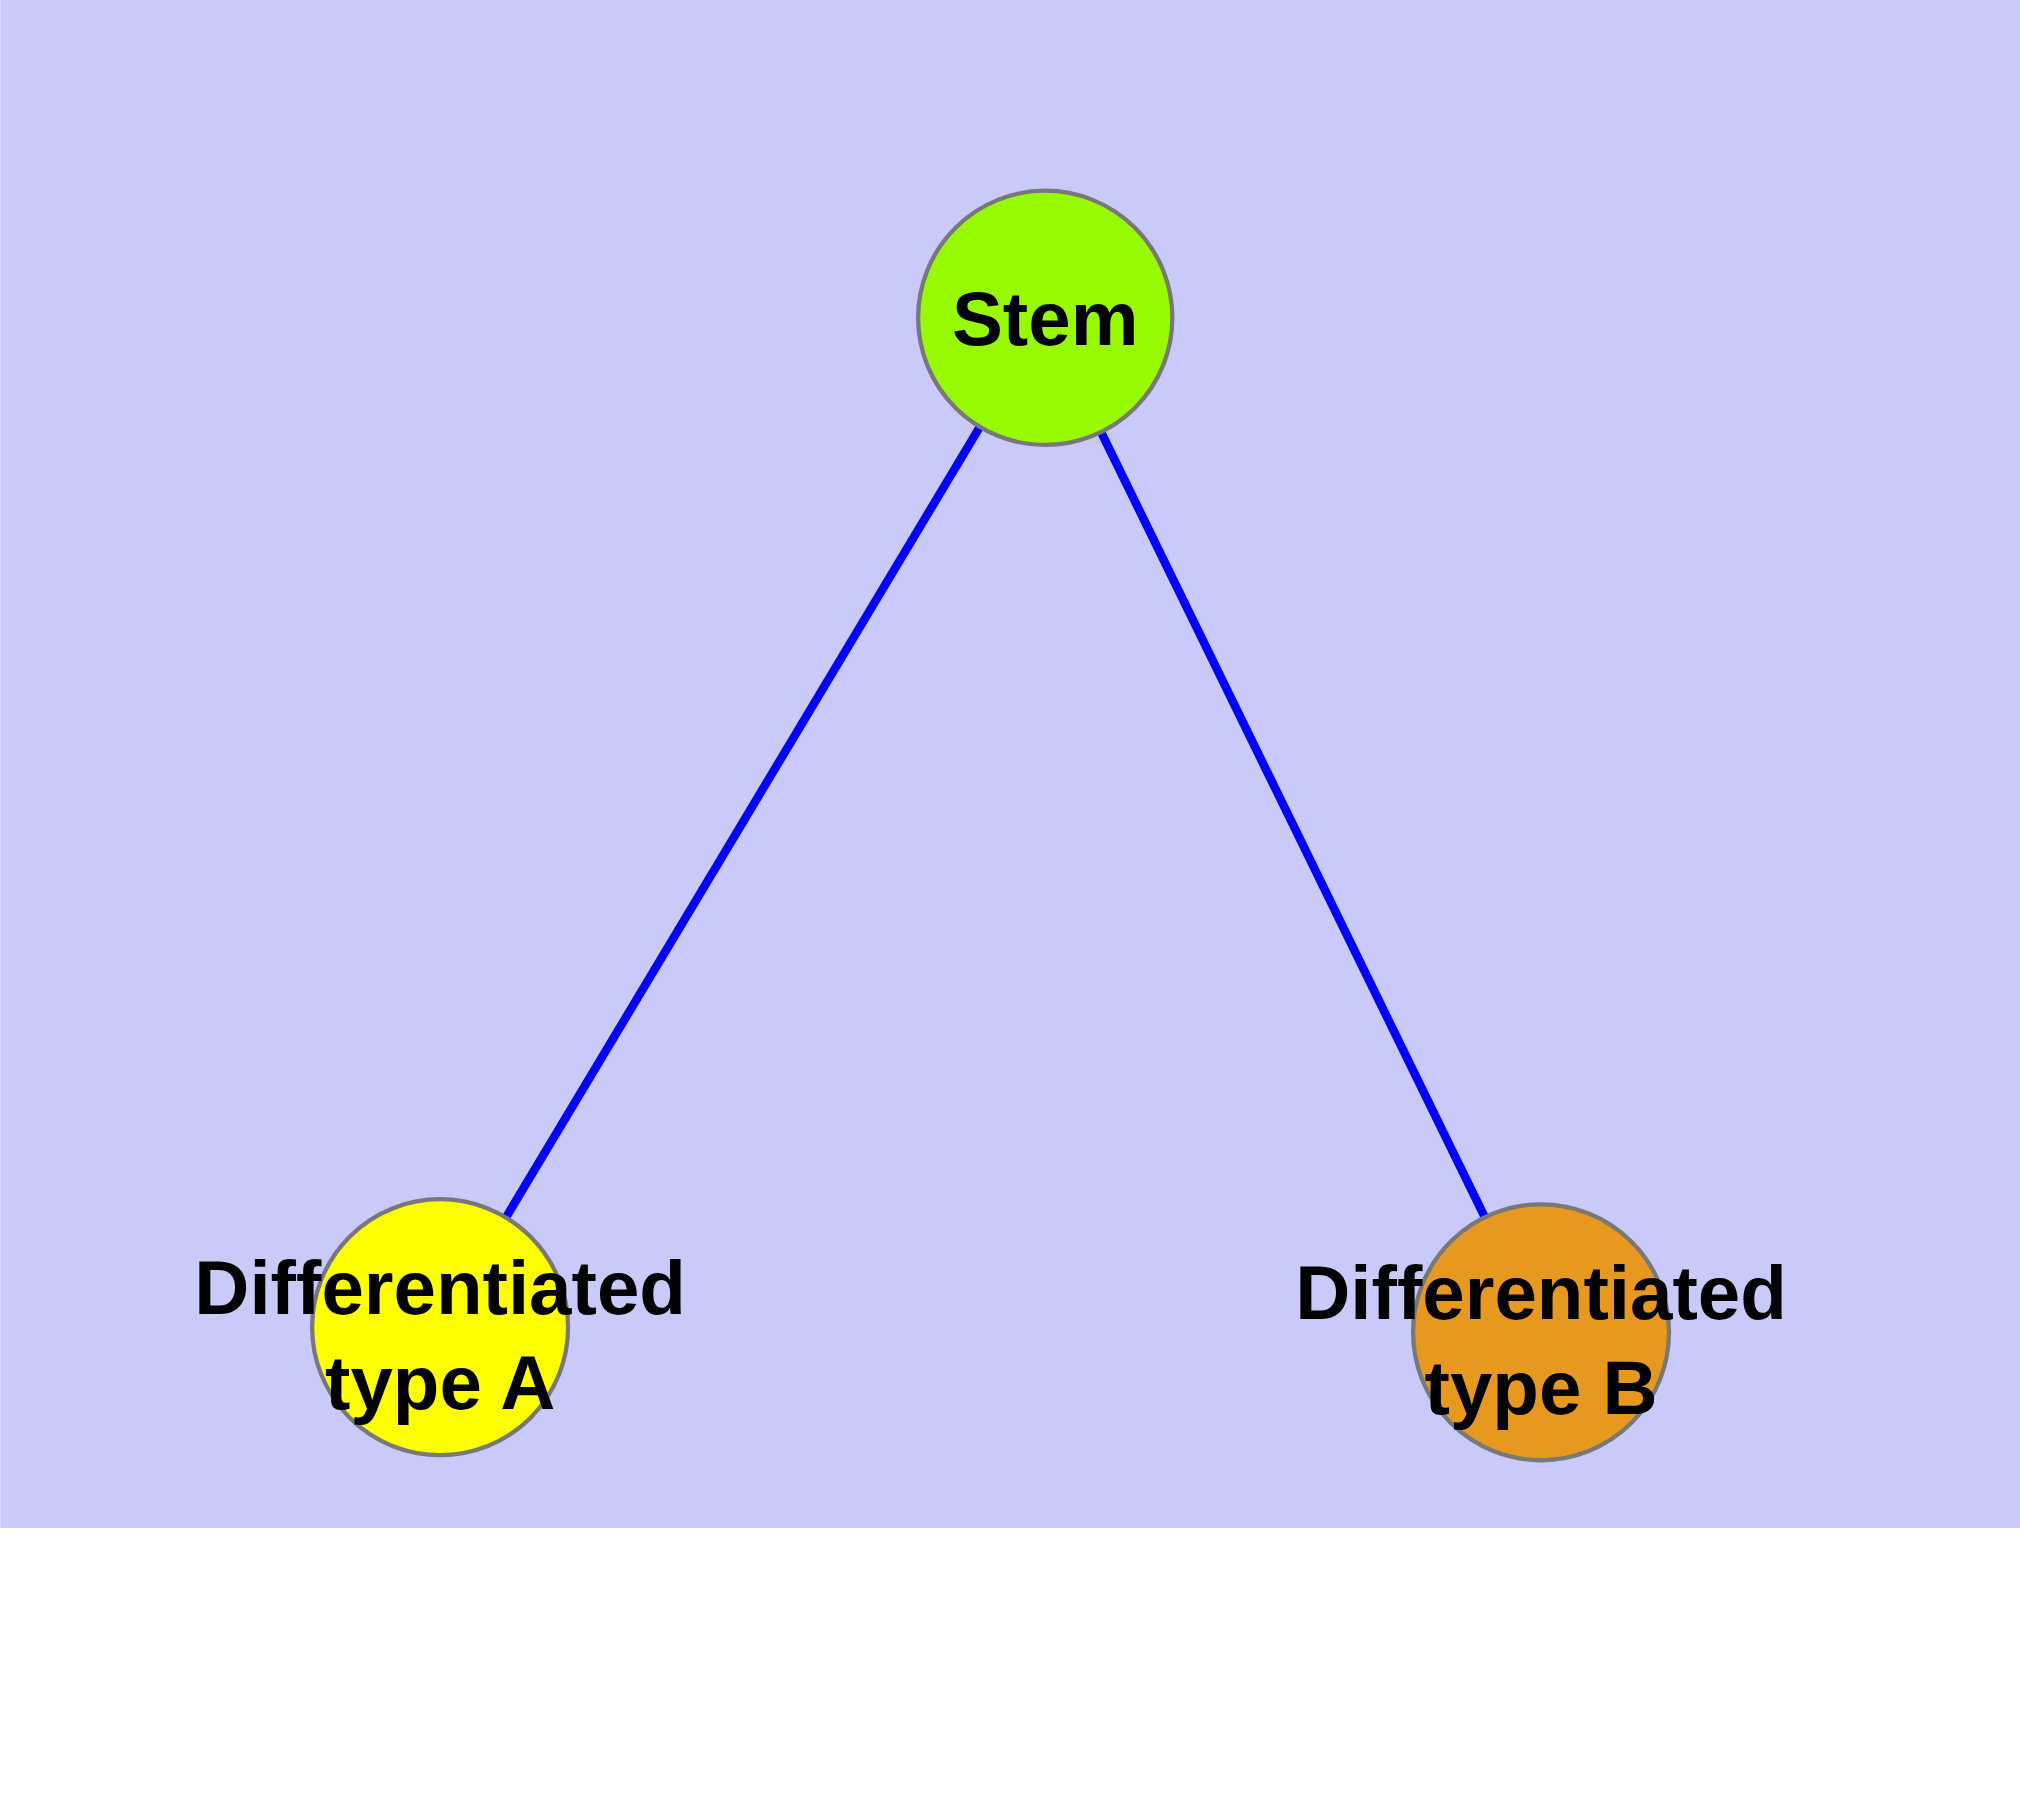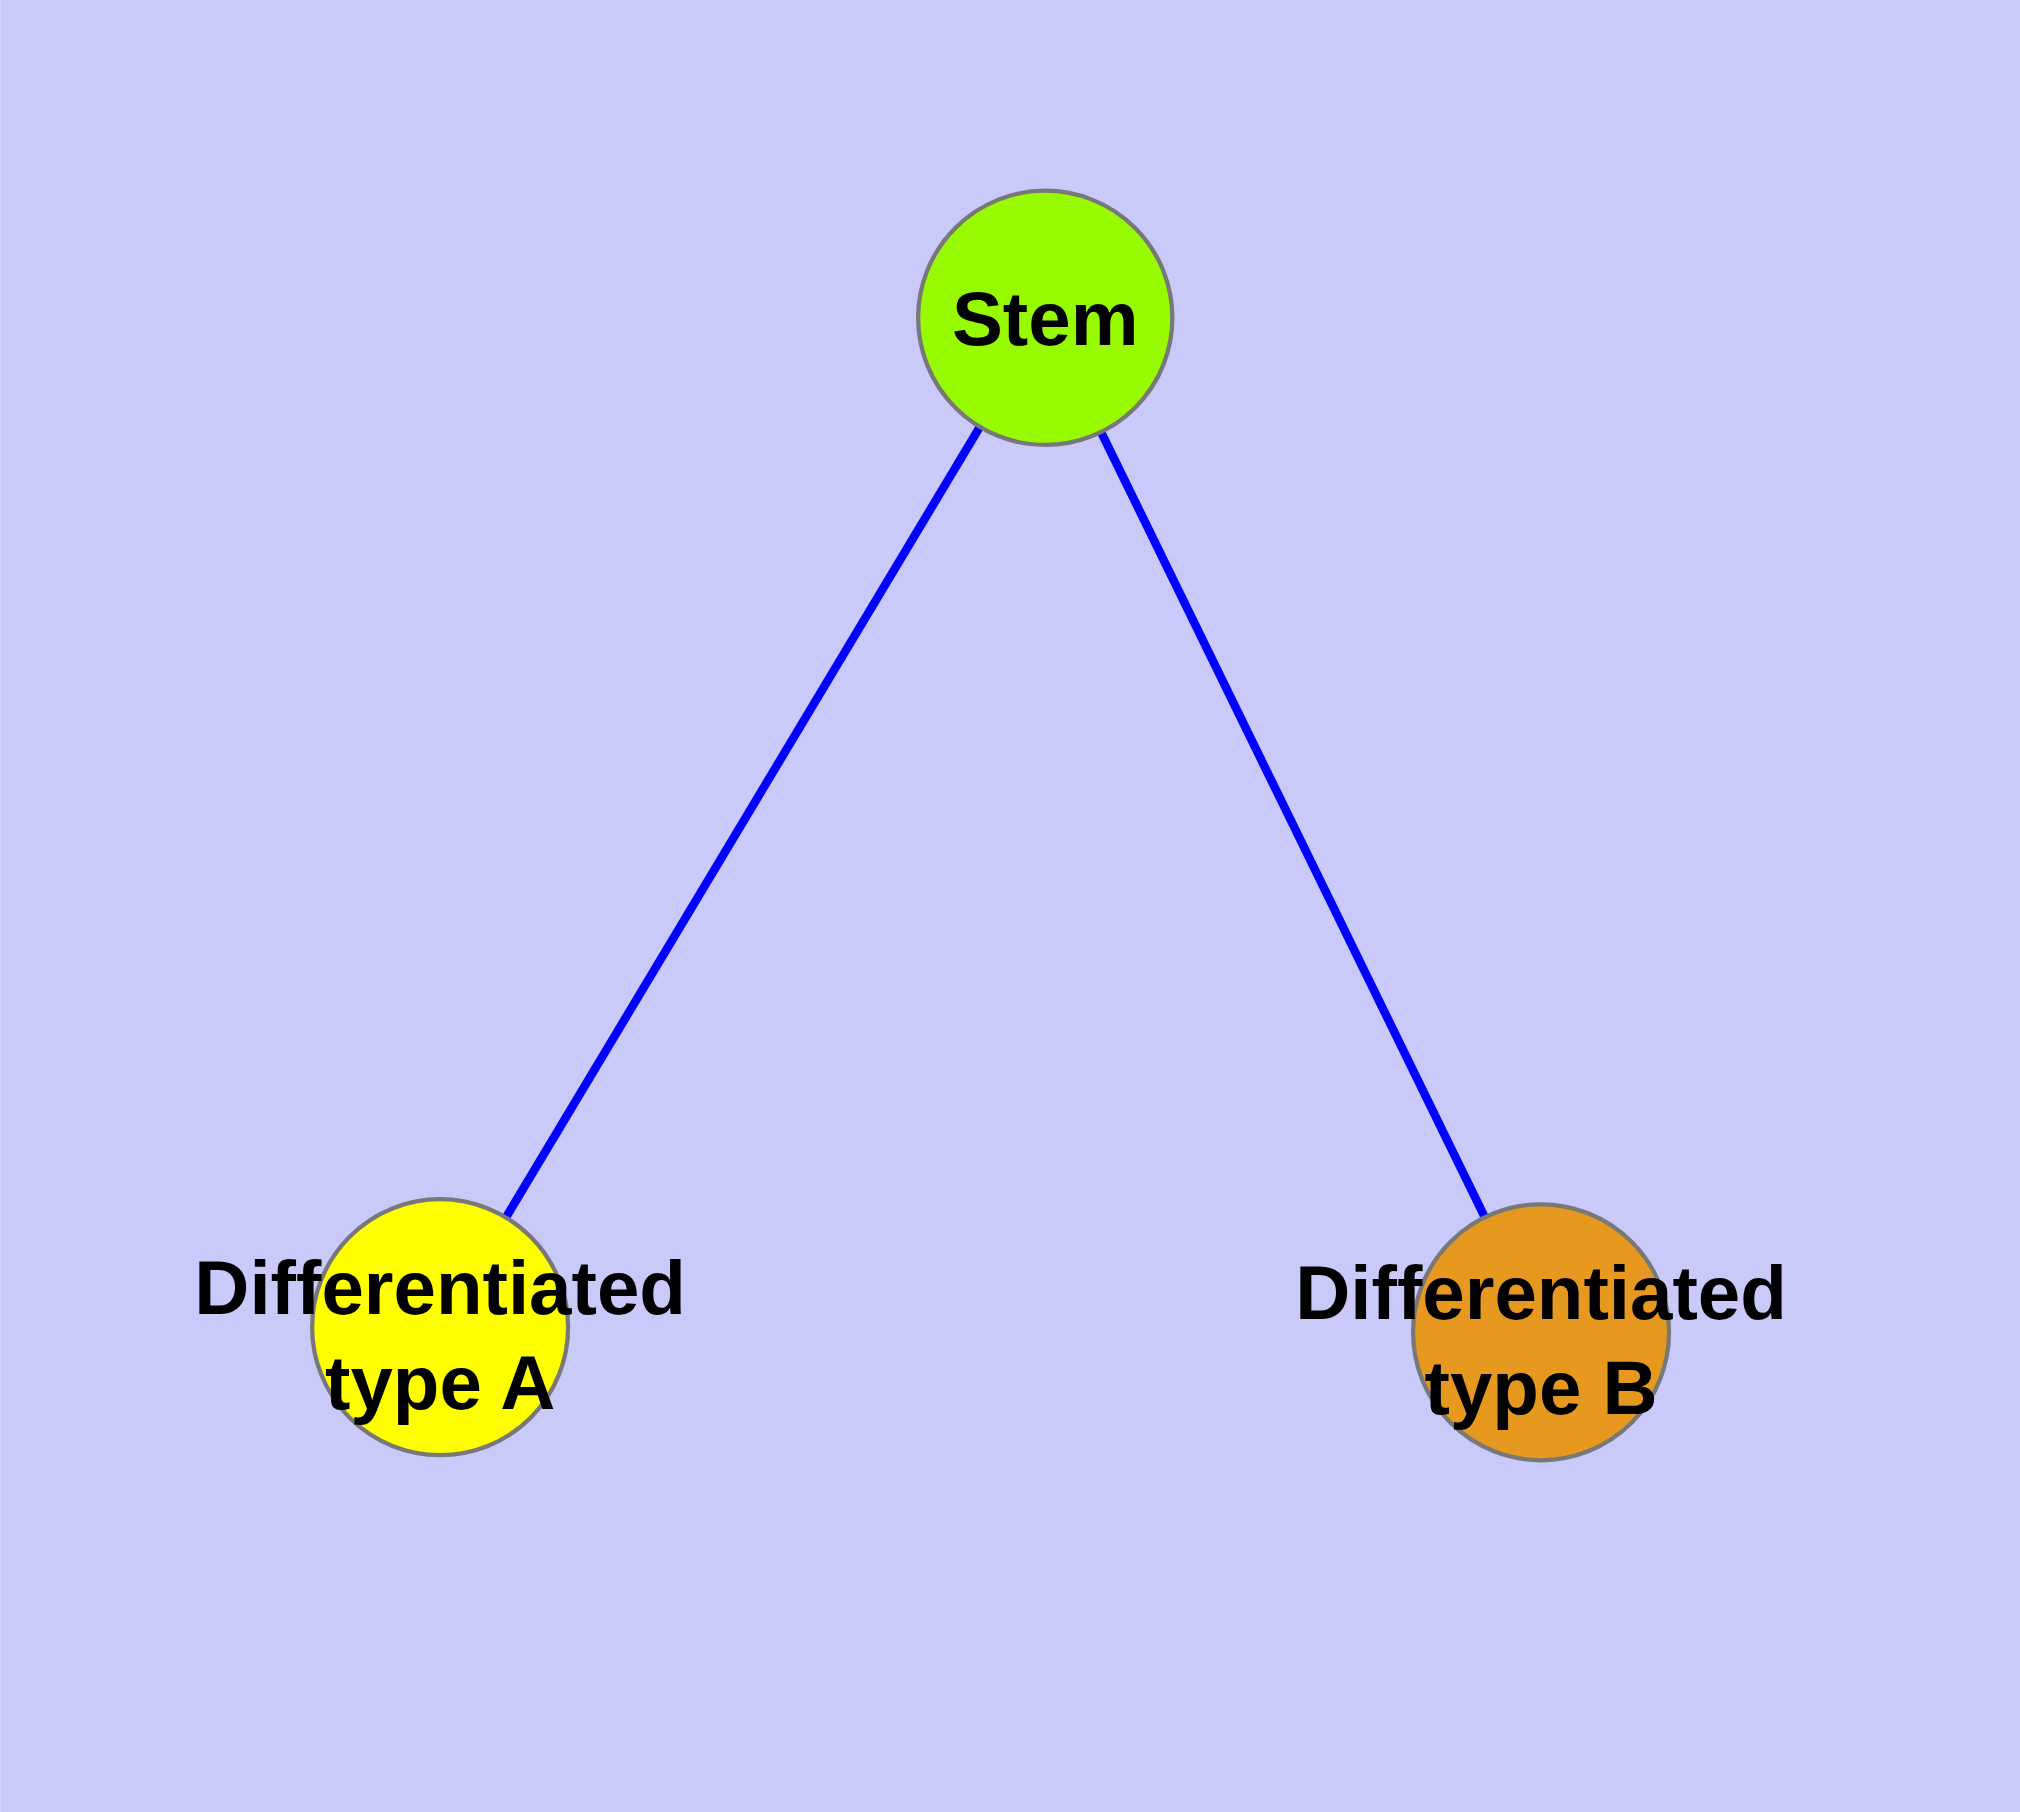--- a/index.html
+++ b/index.html
@@ -2,21 +2,21 @@
 <html style="font-size:13.6px"><head>
 <meta charset="utf-8">
 <style>
   html, body {
     margin: 0;
     padding: 0;
   }
   #canvas {
     position: relative;
     width: 2021px;
-    height: 1812px;
+    height: 1528px;
     overflow: hidden;
     font-family: "Liberation Sans", sans-serif;
   }
   svg {
     position: absolute;
     top: 0;
     left: 0;
     display: block;
   }
   .edge-line {

